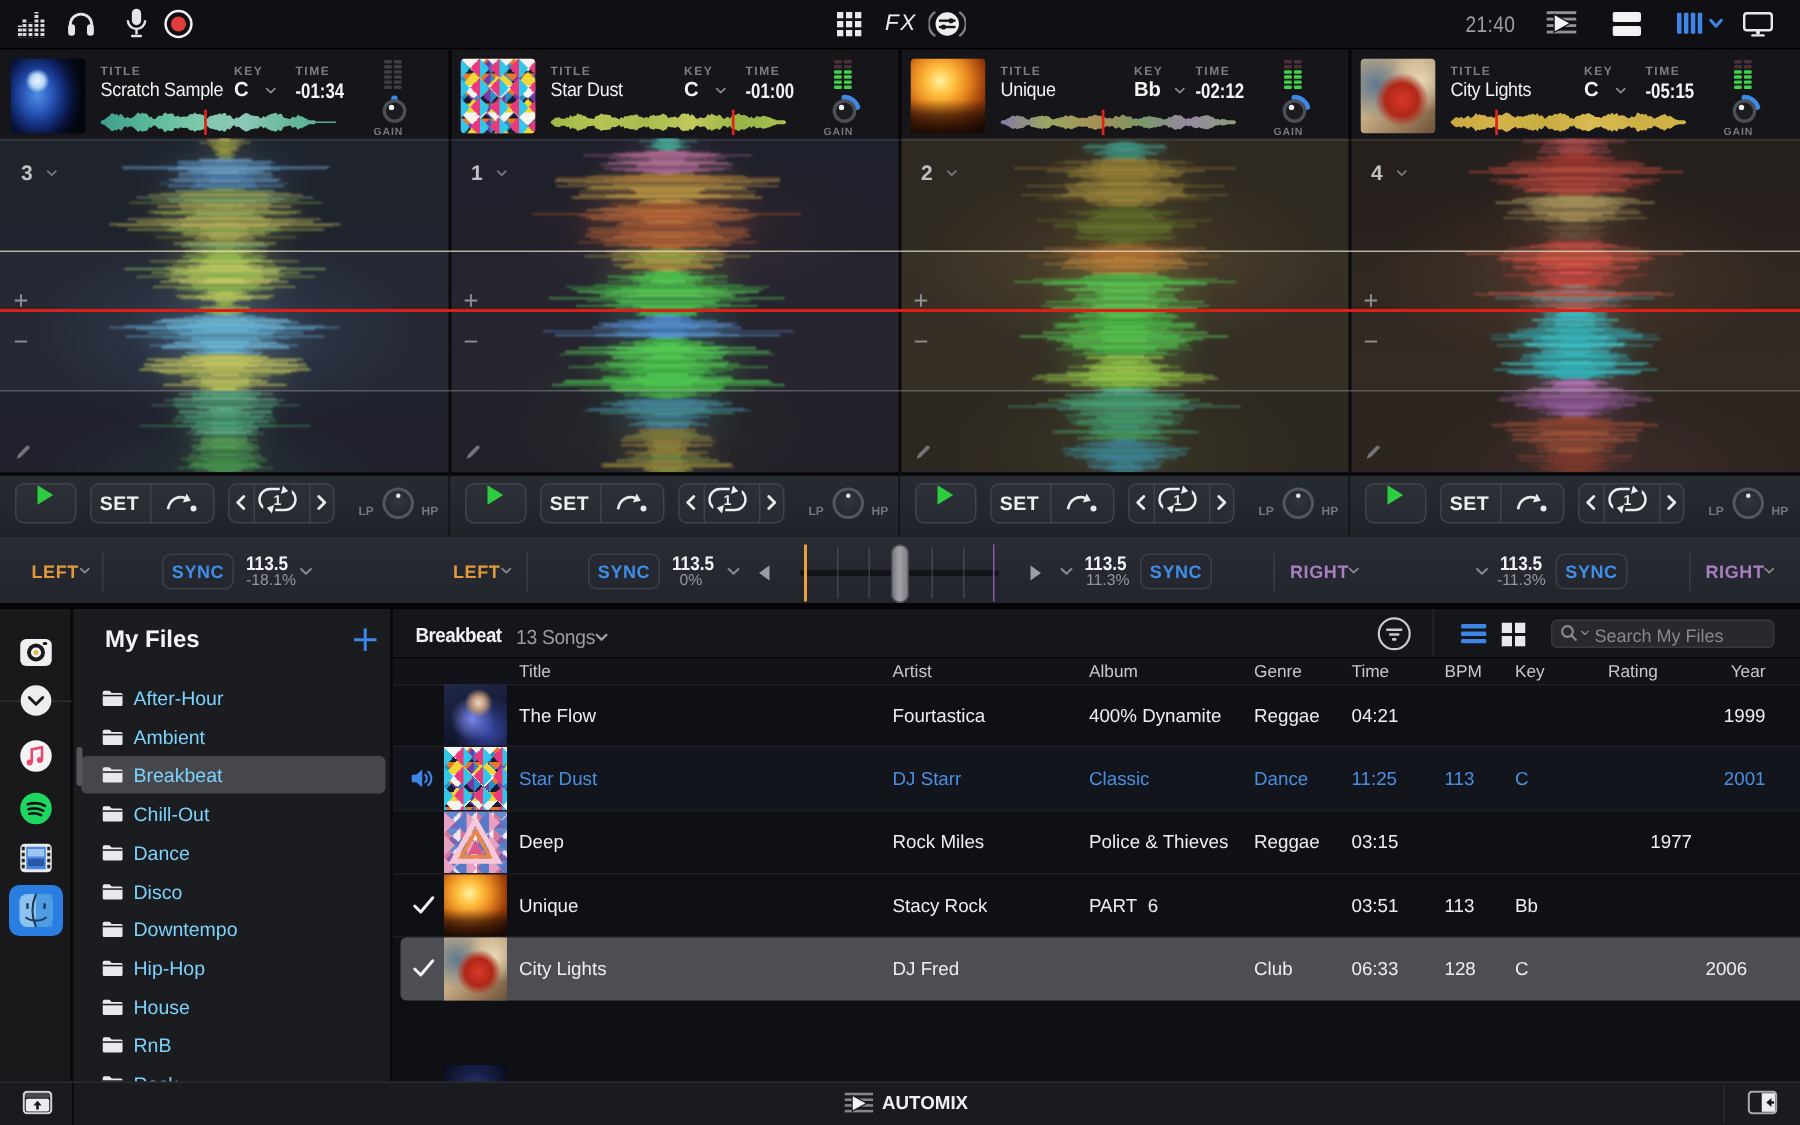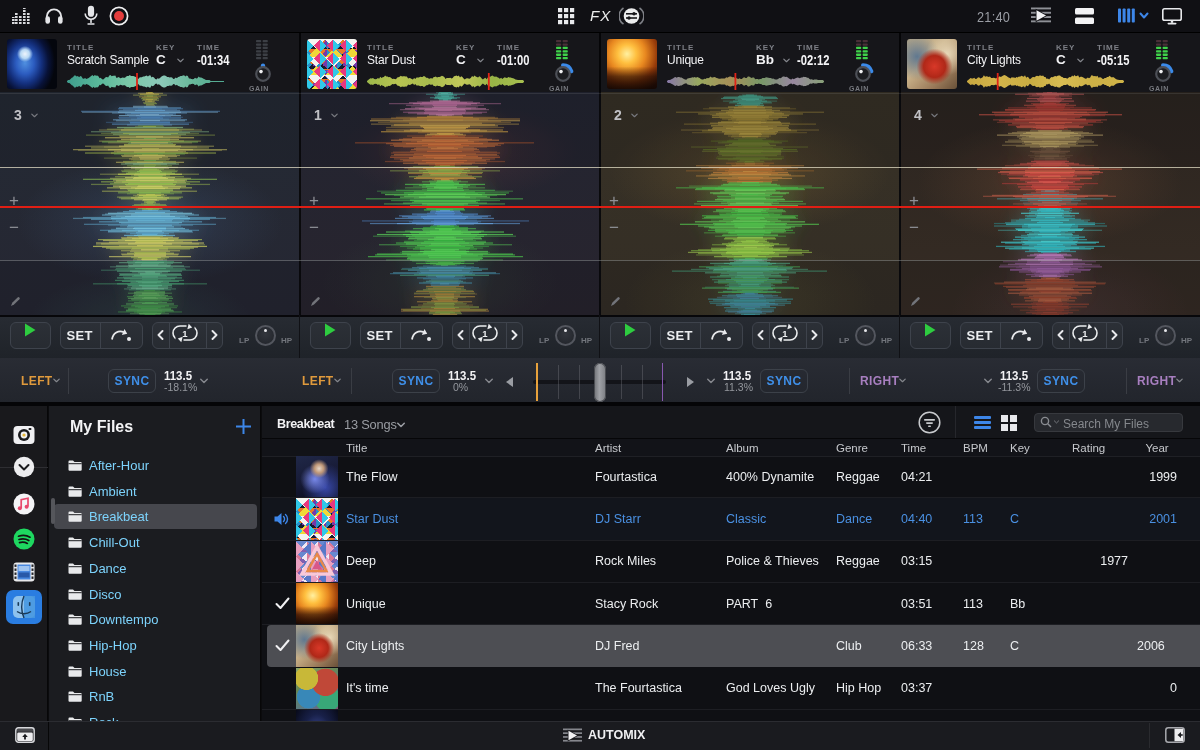--- a/index.html
+++ b/index.html
@@ -2548,21 +2548,21 @@
         </svg>
         <div class="abs" style="left:801px;top:10.5px;font-size:12px;color:#85888d">Search My Files</div>
         <div class="tcol" style="left:84px;top:36px">Title</div>
         <div class="tcol" style="left:333px;top:36px">Artist</div>
         <div class="tcol" style="left:464px;top:36px">Album</div>
         <div class="tcol" style="left:574px;top:36px">Genre</div>
         <div class="tcol" style="left:639px;top:36px">Time</div>
         <div class="tcol" style="left:701px;top:36px">BPM</div>
         <div class="tcol" style="left:748px;top:36px">Key</div>
         <div class="tcol" style="left:810px;top:36px">Rating</div>
-        <div class="tcol" style="left:875px;top:36px;width:40px;text-align:center">Year</div>
+        <div class="tcol" style="left:875px;top:36px;width:40px;text-align:right">Year</div>
         <div class="trow" style="top:49.6px">
           <div class="tart a-flow"></div>
           <div class="cell" style="left:84px;color:#eceef0;font-weight:500">The Flow</div>
           <div class="cell" style="left:333px;color:#eceef0">Fourtastica</div>
           <div class="cell" style="left:464px;color:#eceef0">400% Dynamite</div>
           <div class="cell" style="left:574px;color:#eceef0">Reggae</div>
           <div class="cell" style="left:639px;color:#eceef0">04:21</div>
           <div class="cell" style="left:875px;color:#eceef0;width:40px;text-align:right">1999</div>
           <div class="abs" style="left:0;top:41.8px;width:938px;height:0.8px;background:#1d1e23"></div>
         </div>
@@ -2570,21 +2570,21 @@
           <div class="abs" style="left:0;top:0;width:938px;height:42.3px;background:#12151c"></div>
           <div class="tart a-stardust"></div>
           <svg class="abs" style="left:12px;top:14px" width="16" height="14" viewBox="0 0 16 14">
             <path d="M0.5,4.5 L3.5,4.5 L7.5,1 L7.5,13 L3.5,9.5 L0.5,9.5 Z" fill="#3d86e8"></path>
             <path d="M9.5,4.5 a3.5,3.5 0 0 1 0,5 M11.5,2.5 a6,6 0 0 1 0,9" fill="none" stroke="#3d86e8" stroke-width="1.4" stroke-linecap="round"></path>
           </svg>
           <div class="cell" style="left:84px;color:#4a90e2;font-weight:500">Star Dust</div>
           <div class="cell" style="left:333px;color:#4a90e2">DJ Starr</div>
           <div class="cell" style="left:464px;color:#4a90e2">Classic</div>
           <div class="cell" style="left:574px;color:#4a90e2">Dance</div>
-          <div class="cell" style="left:639px;color:#4a90e2">04:40</div>
+          <div class="cell" style="left:639px;color:#4a90e2">11:25</div>
           <div class="cell" style="left:701px;color:#4a90e2">113</div>
           <div class="cell" style="left:748px;color:#4a90e2">C</div>
           <div class="cell" style="left:875px;color:#4a90e2;width:40px;text-align:right">2001</div>
           <div class="abs" style="left:0;top:41.8px;width:938px;height:0.8px;background:#1d1e23"></div>
         </div>
         <div class="trow" style="top:134.2px">
           <div class="tart a-deep">
             <svg width="42" height="42" viewBox="0 0 42 42" style="position:absolute;left:0;top:0">
               <path d="M21,6 L36,33 L6,33 Z" fill="none" stroke="#f8c8d8" stroke-width="3.5"></path>
               <path d="M21,13 L30.5,30 L11.5,30 Z" fill="none" stroke="#e88848" stroke-width="2.5"></path>
@@ -2619,30 +2619,20 @@
             <path d="M1.5,7 L5.5,11 L13.5,1.5" fill="none" stroke="#f0f0f2" stroke-width="2" stroke-linecap="round" stroke-linejoin="round"></path>
           </svg>
           <div class="cell" style="left:84px;color:#eceef0;font-weight:500">City Lights</div>
           <div class="cell" style="left:333px;color:#eceef0">DJ Fred</div>
           <div class="cell" style="left:574px;color:#eceef0">Club</div>
           <div class="cell" style="left:639px;color:#eceef0">06:33</div>
           <div class="cell" style="left:701px;color:#eceef0">128</div>
           <div class="cell" style="left:748px;color:#eceef0">C</div>
           <div class="cell" style="left:875px;color:#eceef0;width:40px;text-align:left">2006</div>
         </div>
-        <div class="trow" style="top:261.1px">
-          <div class="tart a-itstime"></div>
-          <div class="cell" style="left:84px;color:#eceef0;font-weight:500">It's time</div>
-          <div class="cell" style="left:333px;color:#eceef0">The Fourtastica</div>
-          <div class="cell" style="left:464px;color:#eceef0">God Loves Ugly</div>
-          <div class="cell" style="left:574px;color:#eceef0">Hip Hop</div>
-          <div class="cell" style="left:639px;color:#eceef0">03:37</div>
-          <div class="cell" style="left:875px;color:#eceef0;width:40px;text-align:right">0</div>
-          <div class="abs" style="left:0;top:41.8px;width:938px;height:0.8px;background:#1d1e23"></div>
-        </div>
         <div class="trow" style="top:303.4px">
           <div class="tart a-row7"></div>
         </div>
       </div>
     </div>
     <div id="bottombar" class="abs"></div>
     <div class="abs" style="left:48px;top:722px;width:1px;height:28px;background:#070708"></div>
     <svg class="abs" style="left:15px;top:727px" width="20" height="16" viewBox="0 0 20 16">
       <rect x="0.8" y="0.8" width="18.4" height="14.4" rx="2.5" fill="none" stroke="#d8d9dc" stroke-width="1.4"></rect>
       <rect x="0.8" y="0.8" width="18.4" height="4" rx="2" fill="#d8d9dc" opacity="0.25"></rect>

